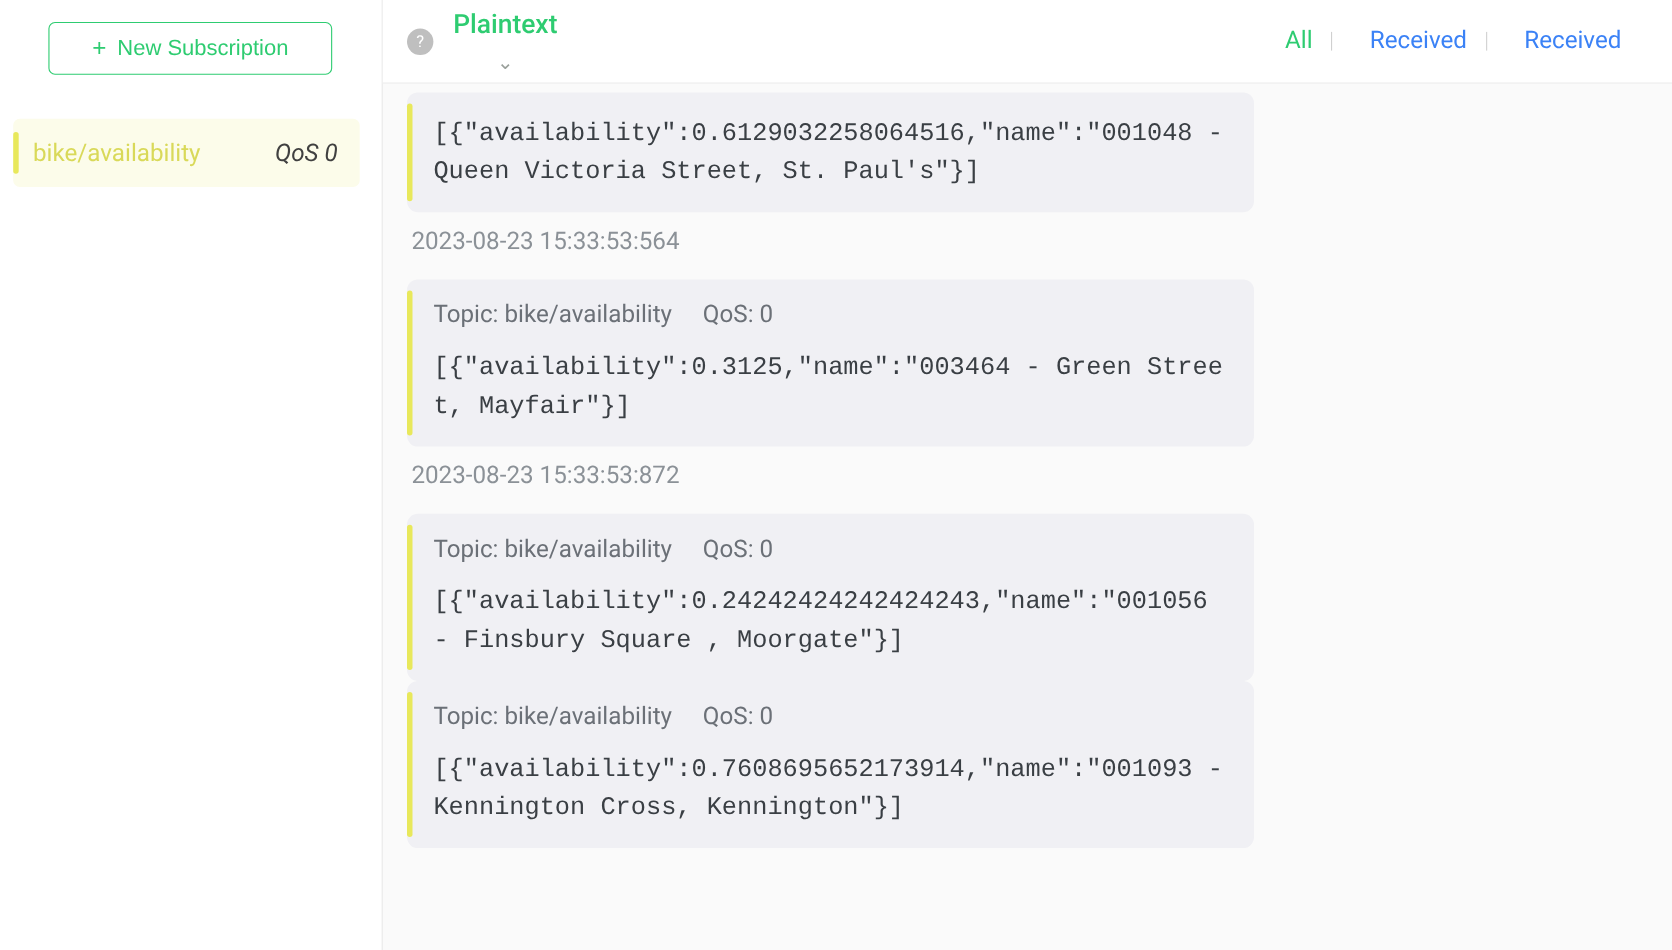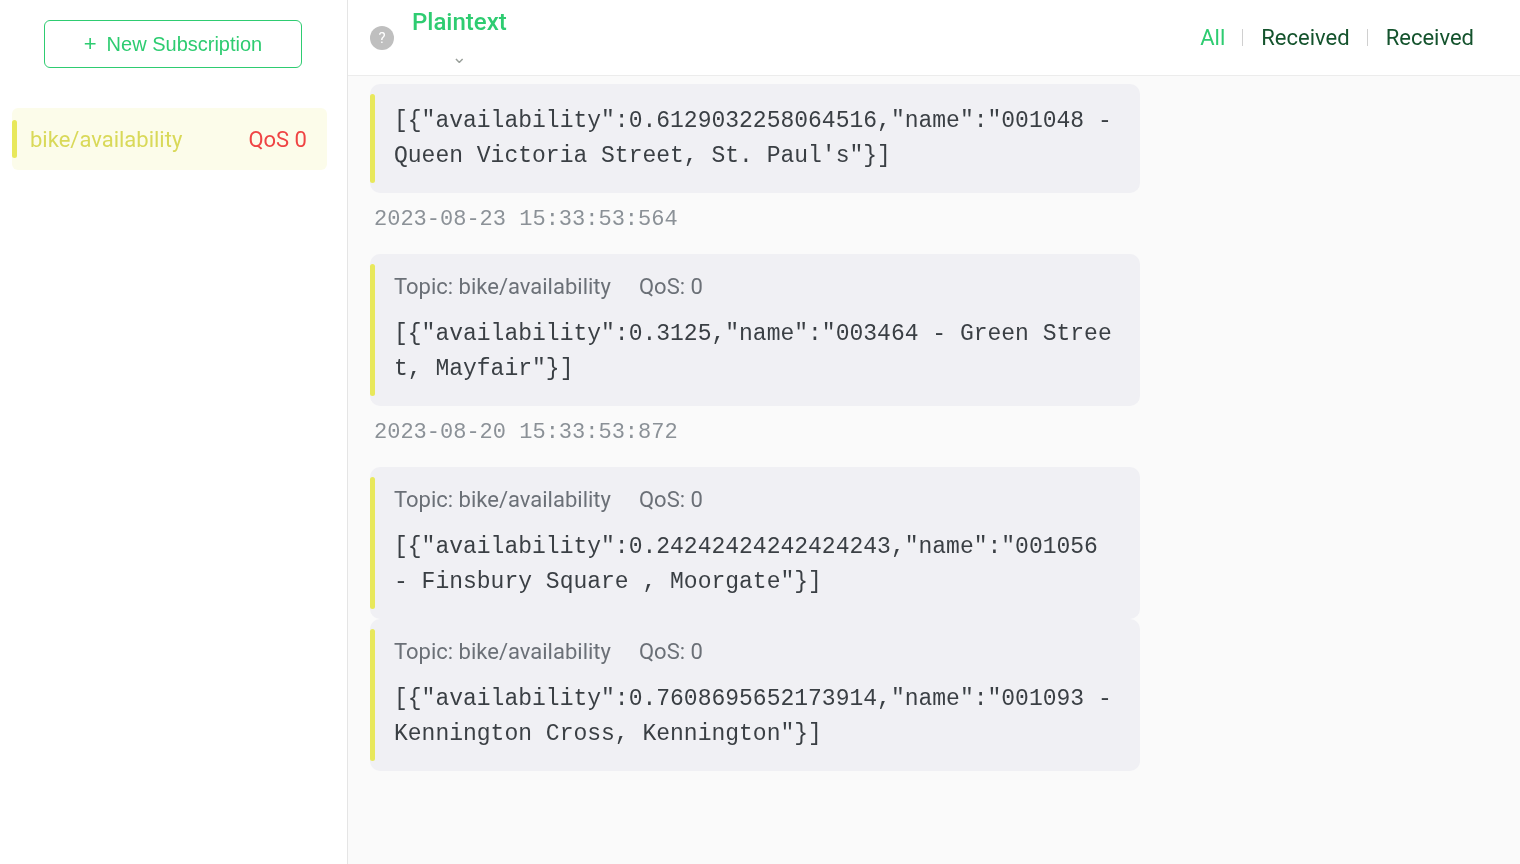--- a/index.html
+++ b/index.html
@@ -58,22 +58,23 @@
     width: 5px;
     background: #e8e85b;
     border-radius: 3px;
   }
   .sub-topic {
     color: #d9d959;
     font-size: 22px;
     margin-left: 18px;
   }
   .sub-qos {
-    color: #ef4444;
-    font-size: 22px;
+    color: #404040;
+    font-size: 22px;
+    font-style: italic;
   }
   .main {
     flex: 1;
     display: flex;
     flex-direction: column;
     background: #fafafa;
   }
   .topbar {
     height: 76px;
     background: #fff;
@@ -105,25 +106,25 @@
     flex-direction: column;
   }
   .chevron {
     color: #9aa09b;
     font-size: 18px;
   }
   .spacer { flex: 1; }
   .tabs {
     display: flex;
     align-items: flex-end;
-    gap: 0;
+    gap: 16px;
     font-size: 22px;
   }
   .tab {
-    color: #14532d;
+    color: #3b82f6;
     padding: 0 18px;
     cursor: pointer;
     position: relative;
   }
   .tab.active { color: #2ecc71; }
   .tab.sep::after {
     content: "";
     position: absolute;
     right: 0;
     top: 4px;
@@ -164,21 +165,20 @@
     font-family: "Courier New", Courier, monospace;
     font-size: 23px;
     color: #3a3f44;
     word-break: break-all;
     line-height: 1.5;
   }
   .msg-time {
     color: #8b9197;
     font-size: 22px;
     margin: 14px 0 22px 4px;
-    font-family: Liberation Mono, monospace;
   }
 </style>
 </head>
 <body>
 
 <div class="sidebar">
   <button class="new-sub-btn">
     <span class="plus">+</span>
     <span>New Subscription</span>
   </button>
@@ -208,21 +208,21 @@
         <div class="msg-body">[{"availability":0.6129032258064516,"name":"001048 - Queen Victoria Street, St. Paul's"}]</div>
       </div>
       <div class="msg-time">2023-08-23 15:33:53:564</div>
       <div class="msg-card">
         <div class="msg-header">
           <span>Topic: bike/availability</span>
           <span>QoS: 0</span>
         </div>
         <div class="msg-body">[{"availability":0.3125,"name":"003464 - Green Street, Mayfair"}]</div>
       </div>
-      <div class="msg-time">2023-08-20 15:33:53:872</div>
+      <div class="msg-time">2023-08-23 15:33:53:872</div>
       <div class="msg-card">
         <div class="msg-header">
           <span>Topic: bike/availability</span>
           <span>QoS: 0</span>
         </div>
         <div class="msg-body">[{"availability":0.24242424242424243,"name":"001056 - Finsbury Square , Moorgate"}]</div>
       </div>
       <div class="msg-card">
         <div class="msg-header">
           <span>Topic: bike/availability</span>

